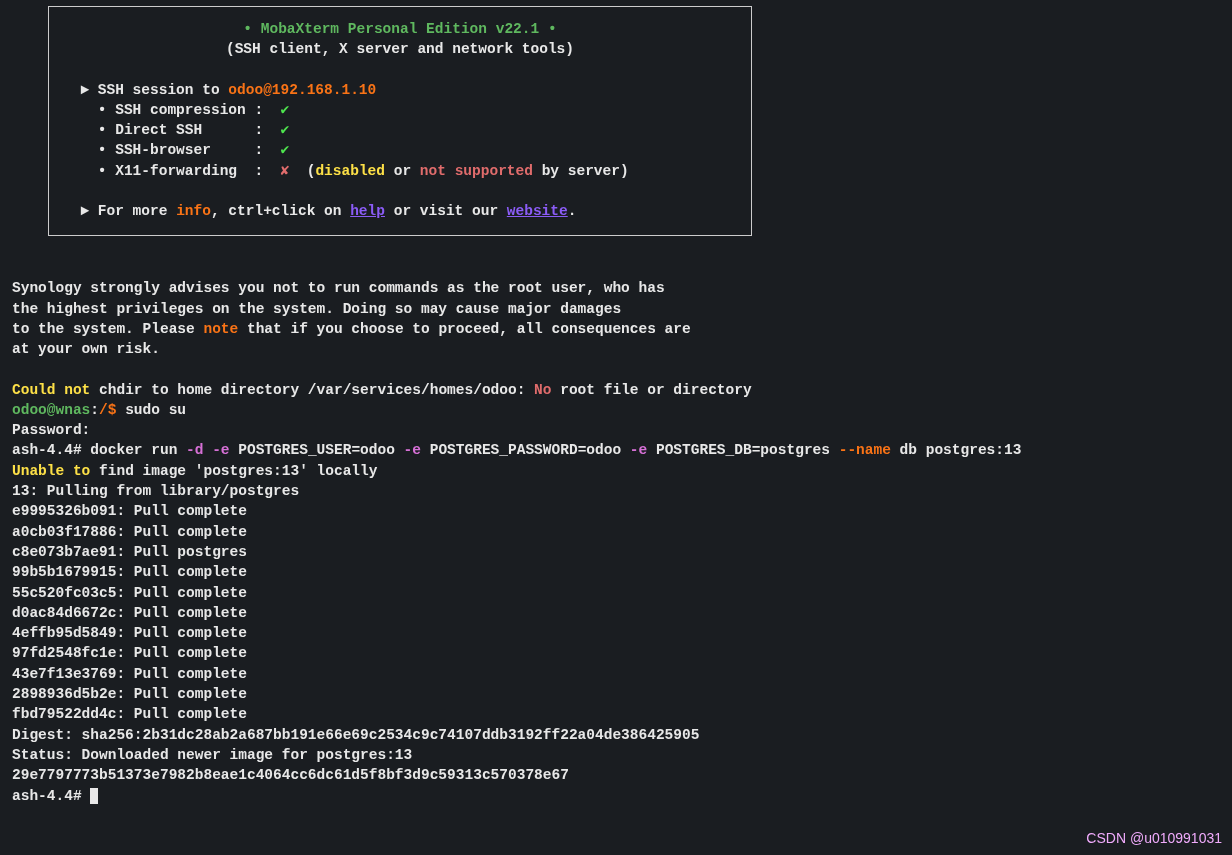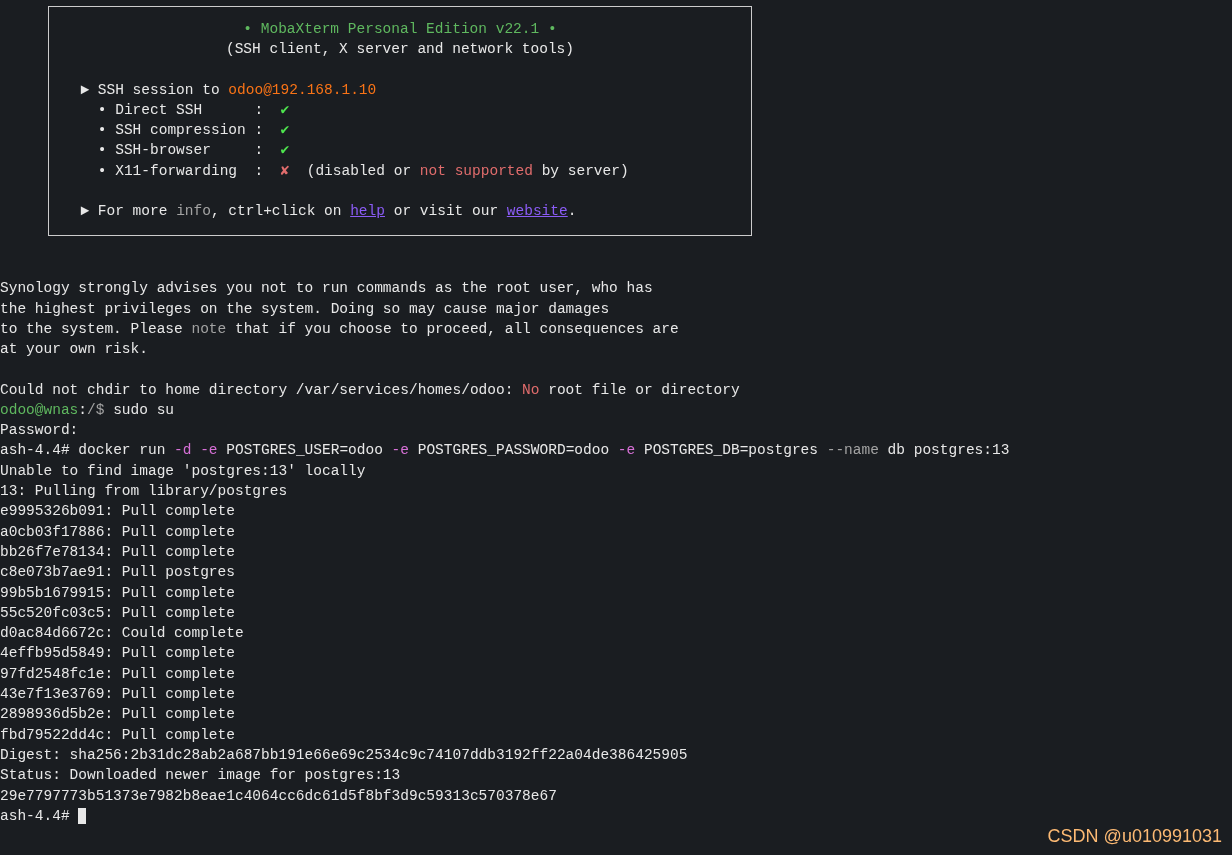--- a/index.html
+++ b/index.html
@@ -20,55 +20,55 @@
     .box {
       border: 1px solid #ccc;
       margin: 6px 6px 16px 48px;
       width: 704px;
       padding: 12px 14px 14px;
     }
     .center { text-align: center; }
     .green { color: #5fb85f; }
     .bgreen { color: #4ee44e; }
     .magenta { color: #f97316; }
-    .cyan { color: #a3a3a3; }
+    .cyan { color: #f97316; }
     .cyan-link { color: #8b5cf6; text-decoration: underline; }
-    .yellow { color: #e5e5e5; }
+    .yellow { color: #fde047; }
     .red { color: #e06c6c; }
     .pink-mag { color: #d670d6; }
-    .pre { white-space: pre; }
-    .body-line { padding-left: 0; }
+    .pre { white-space: pre; font-weight: bold; }
+    .body-line { padding-left: 12px; }
     .watermark {
       position: absolute;
       right: 10px;
       bottom: 6px;
-      color: #fdba74;
-      font-size: 18px;
+      color: #f0abfc;
+      font-size: 14px;
       font-family: sans-serif;
     }
     .cursor {
       display: inline-block;
       width: 8px;
       height: 16px;
       background: #e8e8e8;
       vertical-align: text-bottom;
       margin-left: 0px;
     }
   </style>
 </head>
 <body>
 
 <div class="terminal">
   <div class="box">
     <div class="center green pre">• MobaXterm Personal Edition v22.1 •</div>
     <div class="center pre">(SSH client, X server and network tools)</div>
     <div style="height:20px"></div>
     <div class="pre"><span>  ► SSH session to </span><span class="magenta">odoo@192.168.1.10</span></div>
+    <div class="pre"><span>    • SSH compression :  </span><span class="bgreen">✔</span></div>
     <div class="pre"><span>    • Direct SSH      :  </span><span class="bgreen">✔</span></div>
-    <div class="pre"><span>    • SSH compression :  </span><span class="bgreen">✔</span></div>
     <div class="pre"><span>    • SSH-browser     :  </span><span class="bgreen">✔</span></div>
     <div class="pre"><span>    • X11-forwarding  :  </span><span class="red">✘</span><span>  (</span><span class="yellow">disabled</span><span> or </span><span class="red">not supported</span><span> by server)</span></div>
     <div style="height:20px"></div>
     <div class="pre"><span>  ► For more </span><span class="cyan">info</span><span>, ctrl+click on </span><span class="cyan-link">help</span><span> or visit our </span><span class="cyan-link">website</span><span>.</span></div>
   </div>
 
   <div style="height:26px"></div>
 
   <div class="pre body-line">Synology strongly advises you not to run commands as the root user, who has</div>
   <div class="pre body-line">the highest privileges on the system. Doing so may cause major damages</div>
@@ -77,25 +77,24 @@
   <div style="height:20px"></div>
   <div class="pre body-line"><span class="yellow">Could not</span><span> chdir to home directory /var/services/homes/odoo: </span><span class="red">No</span><span> root file or directory</span></div>
   <div class="pre body-line"><span class="green">odoo@wnas</span><span>:</span><span class="cyan">/$ </span><span>sudo su</span></div>
   <div class="pre body-line">Password:</div>
   <div class="pre body-line"><span>ash-4.4# </span><span>docker run </span><span class="pink-mag">-d</span><span> </span><span class="pink-mag">-e</span><span> POSTGRES_USER=odoo </span><span class="pink-mag">-e</span><span> POSTGRES_PASSWORD=odoo </span><span class="pink-mag">-e</span><span> POSTGRES_DB=postgres </span><span class="cyan">--name</span><span> db postgres:13</span></div>
   <div class="pre body-line"><span class="yellow">Unable to</span><span> find image 'postgres:13' locally</span></div>
   <div class="pre body-line">13: Pulling from library/postgres</div>
   <div id="layers">
       <div class="pre body-line">e9995326b091: Pull complete</div>
       <div class="pre body-line">a0cb03f17886: Pull complete</div>
-      <div class="pre body-line">bb26f7e78134: Pull complete</div>
       <div class="pre body-line">c8e073b7ae91: Pull postgres</div>
       <div class="pre body-line">99b5b1679915: Pull complete</div>
       <div class="pre body-line">55c520fc03c5: Pull complete</div>
-      <div class="pre body-line">d0ac84d6672c: Could complete</div>
+      <div class="pre body-line">d0ac84d6672c: Pull complete</div>
       <div class="pre body-line">4effb95d5849: Pull complete</div>
       <div class="pre body-line">97fd2548fc1e: Pull complete</div>
       <div class="pre body-line">43e7f13e3769: Pull complete</div>
       <div class="pre body-line">2898936d5b2e: Pull complete</div>
       <div class="pre body-line">fbd79522dd4c: Pull complete</div>
     </div>
   <div class="pre body-line">Digest: sha256:2b31dc28ab2a687bb191e66e69c2534c9c74107ddb3192ff22a04de386425905</div>
   <div class="pre body-line">Status: Downloaded newer image for postgres:13</div>
   <div class="pre body-line">29e7797773b51373e7982b8eae1c4064cc6dc61d5f8bf3d9c59313c570378e67</div>
   <div class="pre body-line"><span>ash-4.4# </span><span class="cursor"></span></div>

